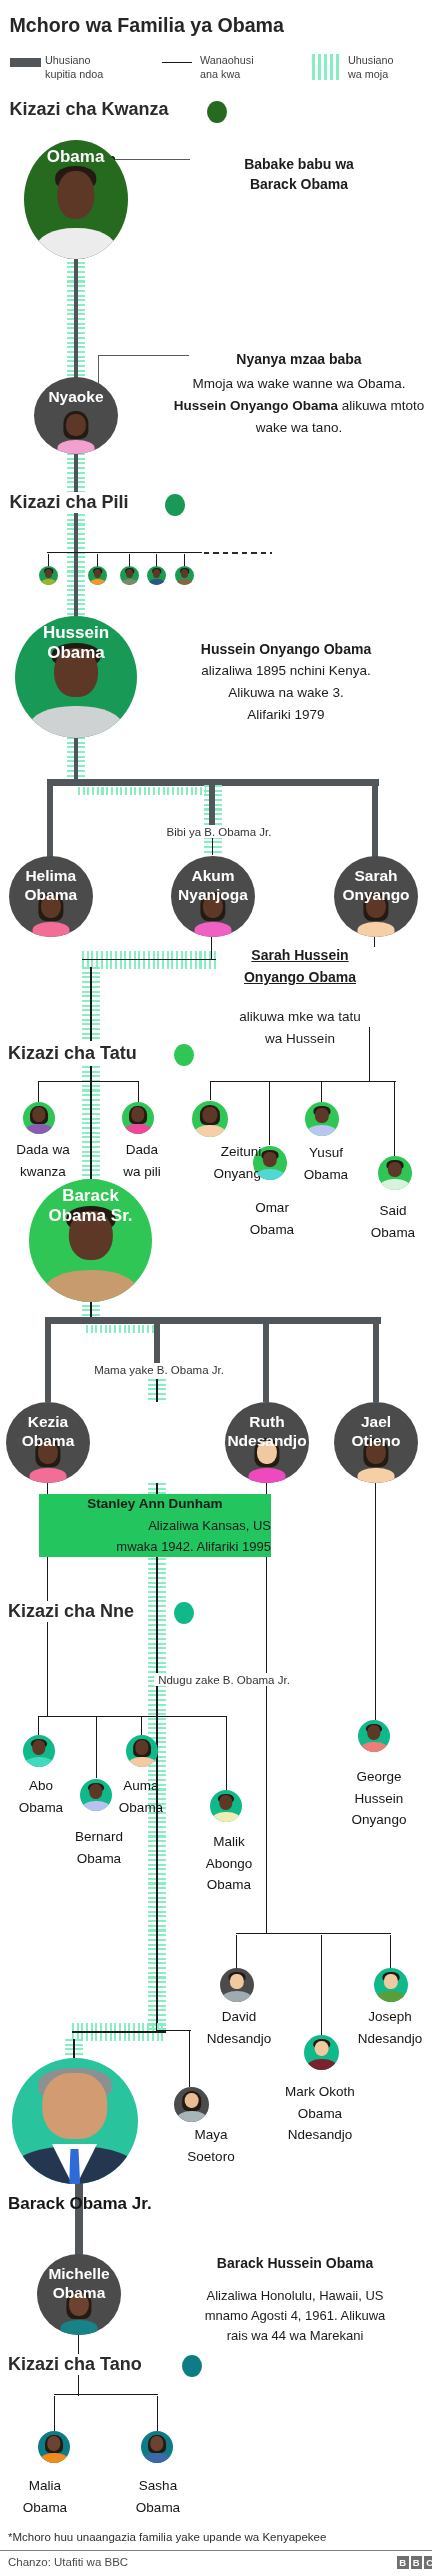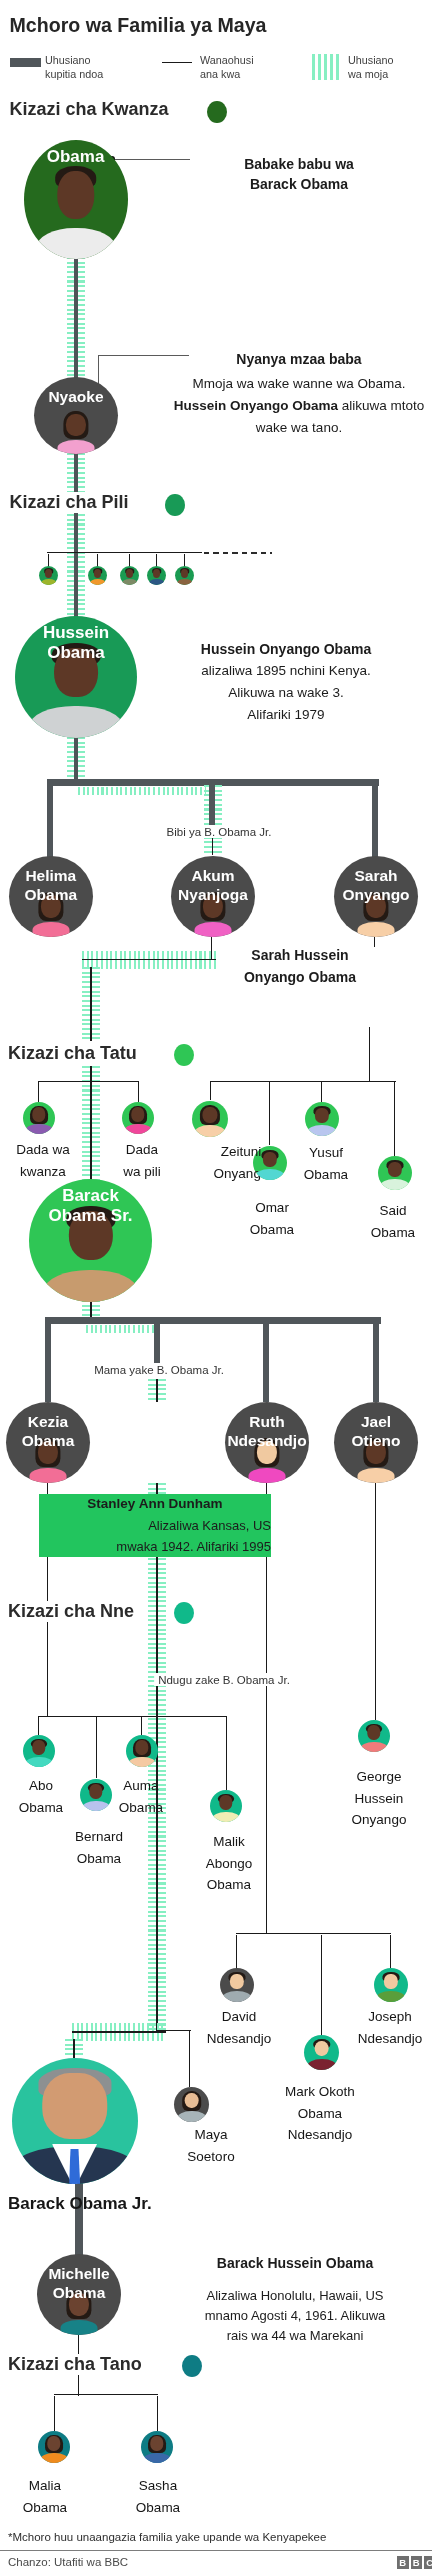--- a/index.html
+++ b/index.html
@@ -72,21 +72,21 @@
   .bbc{display:flex;gap:2px;}
   .bbc span{width:11.5px;height:13px;background:#6f6f6f;color:#fff;font-weight:bold;font-size:9.5px;
             display:flex;align-items:center;justify-content:center;}
   .rule{background:#7d7d7d;}
 </style>
 </head>
 <body>
 
 <div id="canvas">
 
-  <div class="abs title" style="left:9.5px;top:13.5px;">Mchoro wa Familia ya Maya</div>
+  <div class="abs title" style="left:9.5px;top:13.5px;">Mchoro wa Familia ya Obama</div>
 
   <div class="abs leg-marriage" style="left:9.5px;top:58px;width:31px;height:8.8px;"></div>
   <div class="abs legend-label" style="left:45px;top:53px;">Uhusiano
 kupitia ndoa</div>
   <div class="abs leg-blood" style="left:162px;top:62px;width:30px;height:1.4px;"></div>
   <div class="abs legend-label" style="left:200px;top:53px;">Wanaohusi
 ana kwa</div>
   <div class="abs hatch-block" style="left:312px;top:54px;width:28px;height:26px;"></div>
   <div class="abs legend-label" style="left:348px;top:53px;">Uhusiano
 wa moja</div>
@@ -504,22 +504,24 @@
   <div class="abs annot" style="left:286px;top:639px;width:236px;">
     <div class="ab" style="margin-bottom:1.4px;">Hussein Onyango Obama</div>
     <div class="at" style="line-height:21.6px;">alizaliwa 1895 nchini Kenya.
 Alikuwa na wake 3.
 Alifariki 1979</div>
   </div>
 
   <div class="abs smallnote" style="left:219px;top:825px;z-index:5;">Bibi ya B. Obama Jr.</div>
 
   <div class="abs annot" style="left:300px;top:944px;width:203px;">
-    <div class="ab" style="line-height:22px;margin-bottom:18px;">Sarah Hussein
+    <div class="ab" style="line-height:22px;margin-bottom:18px;text-decoration:underline;">Sarah Hussein
 Onyango Obama</div>
+    <div class="at" style="line-height:22px;">alikuwa mke wa tatu
+wa Hussein</div>
   </div>
 
   <div class="abs smallnote" style="left:159px;top:1363px;z-index:5;">Mama yake B. Obama Jr.</div>
 
   <div class="abs annot" style="left:155px;top:1494px;width:232px;background:#22c55e;z-index:5;">
     <div class="ab" style="font-size:13.5px;margin-bottom:1.4px;">Stanley Ann Dunham</div>
     <div class="at" style="font-size:13px;line-height:21px;text-align:right;">Alizaliwa Kansas, US
 mwaka  1942. Alifariki 1995</div>
   </div>
 

